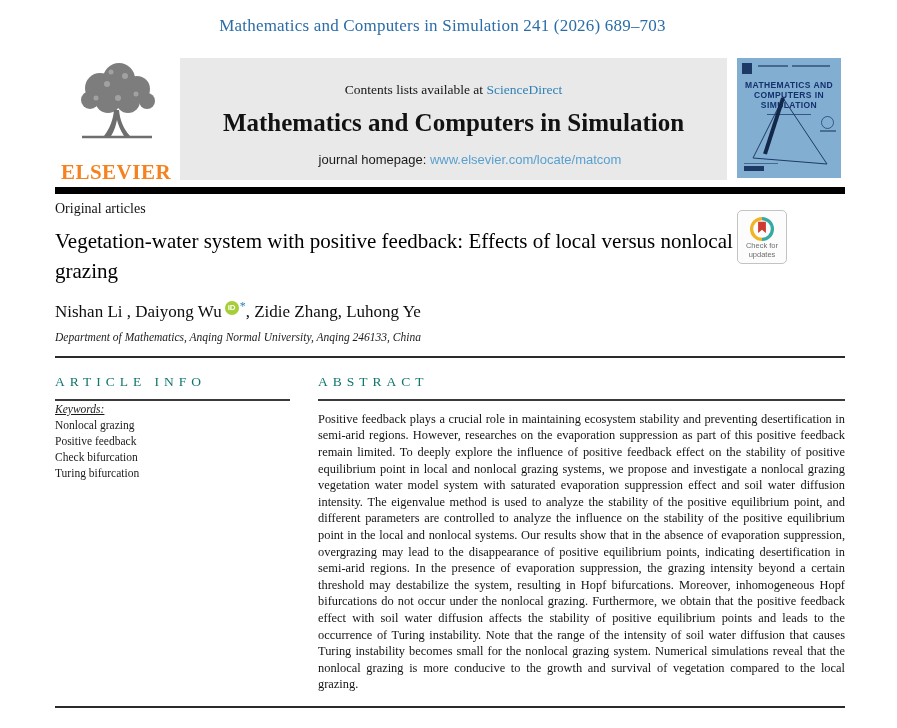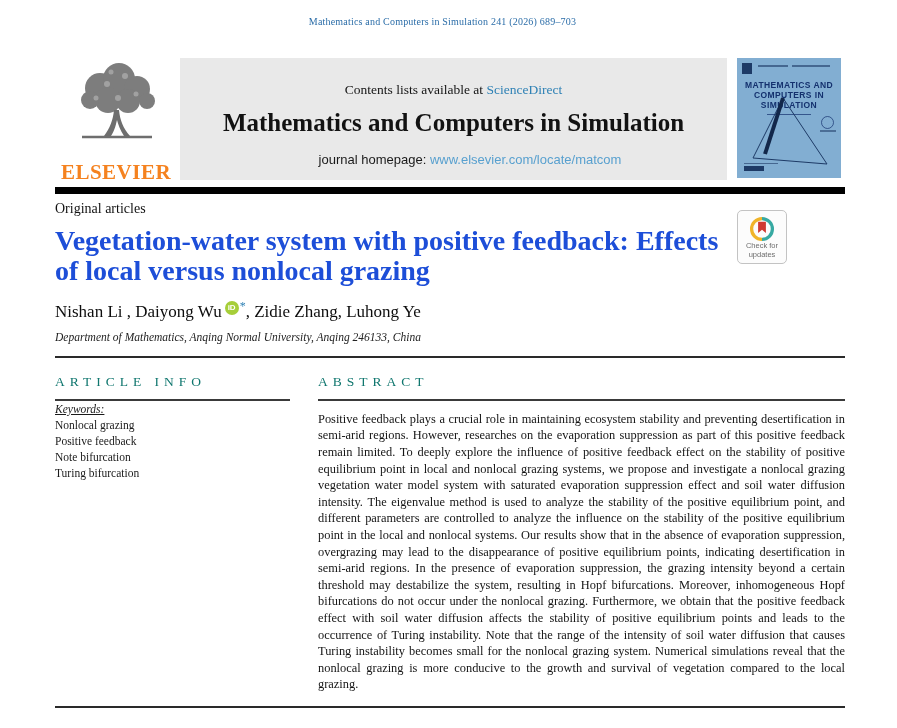--- a/index.html
+++ b/index.html
@@ -5,21 +5,21 @@
   html,body { margin:0; padding:0; background:#ffffff; }
   .page {
     position:relative; width:897px; height:728px; background:#ffffff;
     font-family:"Liberation Serif", serif; color:#1a1a1a; overflow:hidden;
   }
   a { text-decoration:none; cursor:pointer; }
 
   
   .citation {
     position:absolute; top:16px; left:0; right:12px; text-align:center;
-    font-size:10px; color:#2b6da8; letter-spacing:0.2px;
+    font-size:17px; color:#2b6da8; letter-spacing:0.2px;
   }
 
   
   .header-row { position:absolute; top:58px; left:55px; width:790px; height:122px; }
 
   .publisher { position:absolute; left:0; top:0; width:122px; height:122px; text-align:center; }
   .publisher svg { display:block; margin:0 auto; }
   .publisher-name {
     color:#f5821f; font-weight:bold; font-size:21px; letter-spacing:0.5px; line-height:1;
     font-family:"Liberation Serif", serif; margin-top:14px;
@@ -53,21 +53,21 @@
   .cover-stamp { position:absolute; top:58px; right:7px; width:11px; height:11px; border:1px solid rgba(20,49,110,0.7); border-radius:50%; }
   .cover-stamp-line { position:absolute; top:72px; right:5px; width:16px; height:1.5px; background:rgba(20,45,90,0.5); }
   .cover-bot-line { position:absolute; bottom:14px; left:7px; width:34px; height:1.5px; background:rgba(20,45,90,0.55); }
   .cover-bot-box { position:absolute; bottom:7px; left:7px; width:20px; height:5px; background:#1d3a66; }
 
   .black-bar { position:absolute; top:187px; left:55px; width:790px; height:7px; background:#000; }
 
   
   .article-head { position:absolute; top:201px; left:55px; width:790px; }
   .section-label { font-size:14px; color:#111; }
-  .title { margin:9px 0 0; width:680px; font-size:28px; line-height:30px; font-weight:bold; color:#1d4ed8; }
+  .title { margin:9px 0 0; width:680px; font-size:21px; line-height:30px; font-weight:normal; color:#000000; }
   .authors { margin-top:13px; font-size:17px; color:#0d0d0d; }
   .orcid {
     display:inline-block; width:14px; height:14px; border-radius:50%;
     background:#a6ce39; color:#ffffff; font-family:"Liberation Sans", sans-serif;
     font-size:8px; font-weight:bold; line-height:14px; text-align:center;
     vertical-align:super; margin:0 1px 0 3px; cursor:pointer;
   }
   .corr { color:#2e81b5; font-size:12px; }
   .affiliation { margin-top:9px; font-style:italic; font-size:11.5px; color:#222; }
 
@@ -193,21 +193,21 @@
 
   <div class="rule-full"></div>
 
   <div class="columns">
     <div class="left-col">
       <div class="col-heading">ARTICLE INFO</div>
       <div class="col-rule"></div>
       <div class="kw-label">Keywords:</div>
       <div class="kw">Nonlocal grazing</div>
       <div class="kw">Positive feedback</div>
-      <div class="kw">Note bifurcation</div>
+      <div class="kw">Check bifurcation</div>
       <div class="kw">Turing bifurcation</div>
     </div>
     <div class="right-col">
       <div class="col-heading">ABSTRACT</div>
       <div class="col-rule"></div>
       <p class="abstract-text">Positive feedback plays a crucial role in maintaining ecosystem stability and preventing desertification in semi-arid regions. However, researches on the evaporation suppression as part of this positive feedback remain limited. To deeply explore the influence of positive feedback effect on the stability of positive equilibrium point in local and nonlocal grazing systems, we propose and investigate a nonlocal grazing vegetation water model system with saturated evaporation suppression effect and soil water diffusion intensity. The eigenvalue method is used to analyze the stability of the positive equilibrium point, and different parameters are controlled to analyze the influence on the stability of the positive equilibrium point in the local and nonlocal systems. Our results show that in the absence of evaporation suppression, overgrazing may lead to the disappearance of positive equilibrium points, indicating desertification in semi-arid regions. In the presence of evaporation suppression, the grazing intensity beyond a certain threshold may destabilize the system, resulting in Hopf bifurcations. Moreover, inhomogeneous Hopf bifurcations do not occur under the nonlocal grazing. Furthermore, we obtain that the positive feedback effect with soil water diffusion affects the stability of positive equilibrium points and leads to the occurrence of Turing instability. Note that the range of the intensity of soil water diffusion that causes Turing instability becomes small for the nonlocal grazing system. Numerical simulations reveal that the nonlocal grazing is more conducive to the growth and survival of vegetation compared to the local grazing.</p>
     </div>
   </div>
 
   <div class="bottom-rule"></div>

